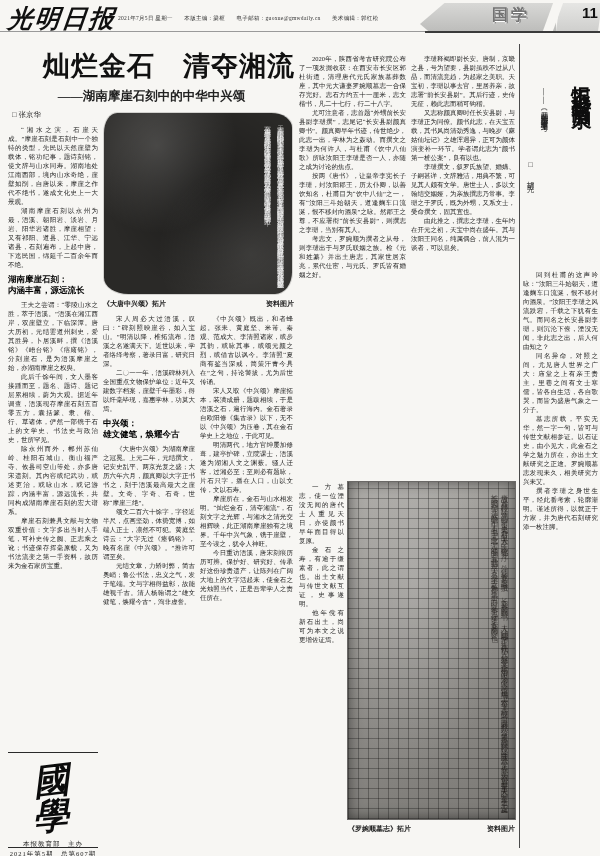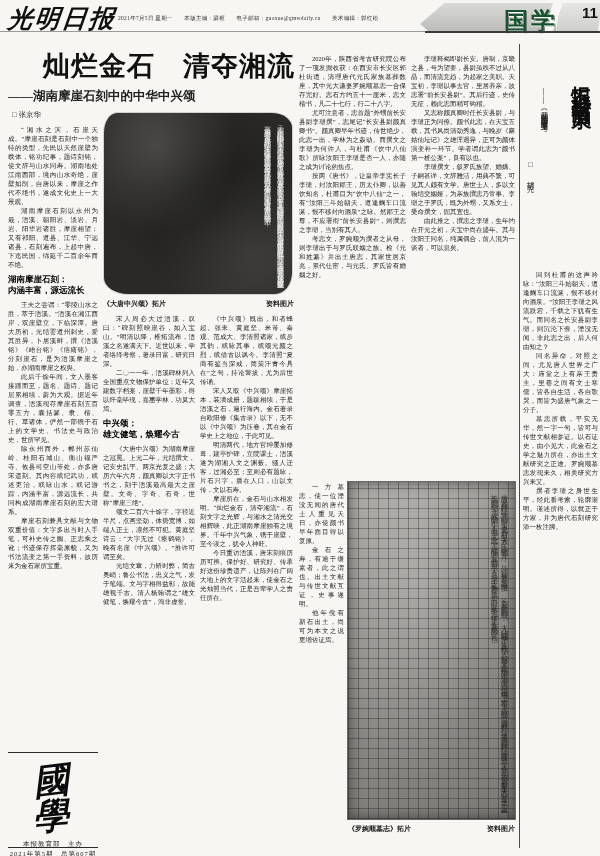--- a/index.html
+++ b/index.html
@@ -10,27 +10,27 @@
         transform:skewX(-6deg);letter-spacing:2px;color:#101010;}
   .mast-info{position:absolute;left:118px;top:15px;font-size:5.5px;color:#333;letter-spacing:.3px;white-space:nowrap;}
   .mast-rule{position:absolute;left:0;top:31px;width:600px;height:1px;background:#9a9a9a;}
   .mast-rule-dark{position:absolute;left:425px;top:31px;width:175px;height:2px;background:#3a3a3a;}
   .band{position:absolute;left:420px;top:3px;width:136px;height:28px;
         background:linear-gradient(180deg,#d8d8d6,#bdbdbb);
         clip-path:polygon(0 75%,18% 0,100% 0,100% 100%,6% 100%);}
   .band-stripe{position:absolute;left:548px;top:3px;width:10px;height:28px;background:#f7f6f3;transform:skewX(-20deg);}
   .band2{position:absolute;left:558px;top:3px;width:42px;height:28px;
          background:linear-gradient(180deg,#e6e6e4,#cfcfcd);transform:skewX(-8deg);}
-  .page-tag{position:absolute;left:504px;top:5px;font-size:24px;font-weight:900;letter-spacing:3px;
-            color:#14532d;text-shadow:0 1px 0 #fff,1px 1px 0 #777;}
+  .page-tag{position:absolute;left:492px;top:5px;font-size:16px;font-weight:900;letter-spacing:3px;
+            color:#737373;text-shadow:0 1px 0 #fff,1px 1px 0 #777;}
   .page-num{position:absolute;left:582px;top:4px;font-size:15px;font-weight:700;color:#111;font-family:"Liberation Sans",sans-serif;}
   
   .l-title{position:absolute;left:8px;top:48px;width:287px;text-align:right;font-size:27px;font-weight:900;
            font-family:"Liberation Sans",sans-serif;letter-spacing:1px;color:#111;}
-  .l-sub{position:absolute;left:8px;top:88px;width:287px;font-size:12.5px;font-weight:700;color:#222;}
+  .l-sub{position:absolute;left:8px;top:88px;width:287px;text-align:center;font-size:12.5px;font-weight:700;color:#222;}
   .l-byline{position:absolute;left:12px;top:110px;font-size:7.5px;color:#333;}
   
   .col{position:absolute;font-size:6.5px;line-height:9px;text-align:justify;overflow:hidden;color:#262626;}
   .para{margin:0;text-indent:2em;}
   .subhead{margin:5px 0 4px 0;font-family:Liberation Sans, sans-serif;font-weight:700;font-size:8.5px;
            line-height:11px;color:#000;}
   
   .img1{position:absolute;left:103px;top:112px;width:191px;height:184px;}
   .img1-blob{position:absolute;inset:1px 2px 2px 1px;
      background:

